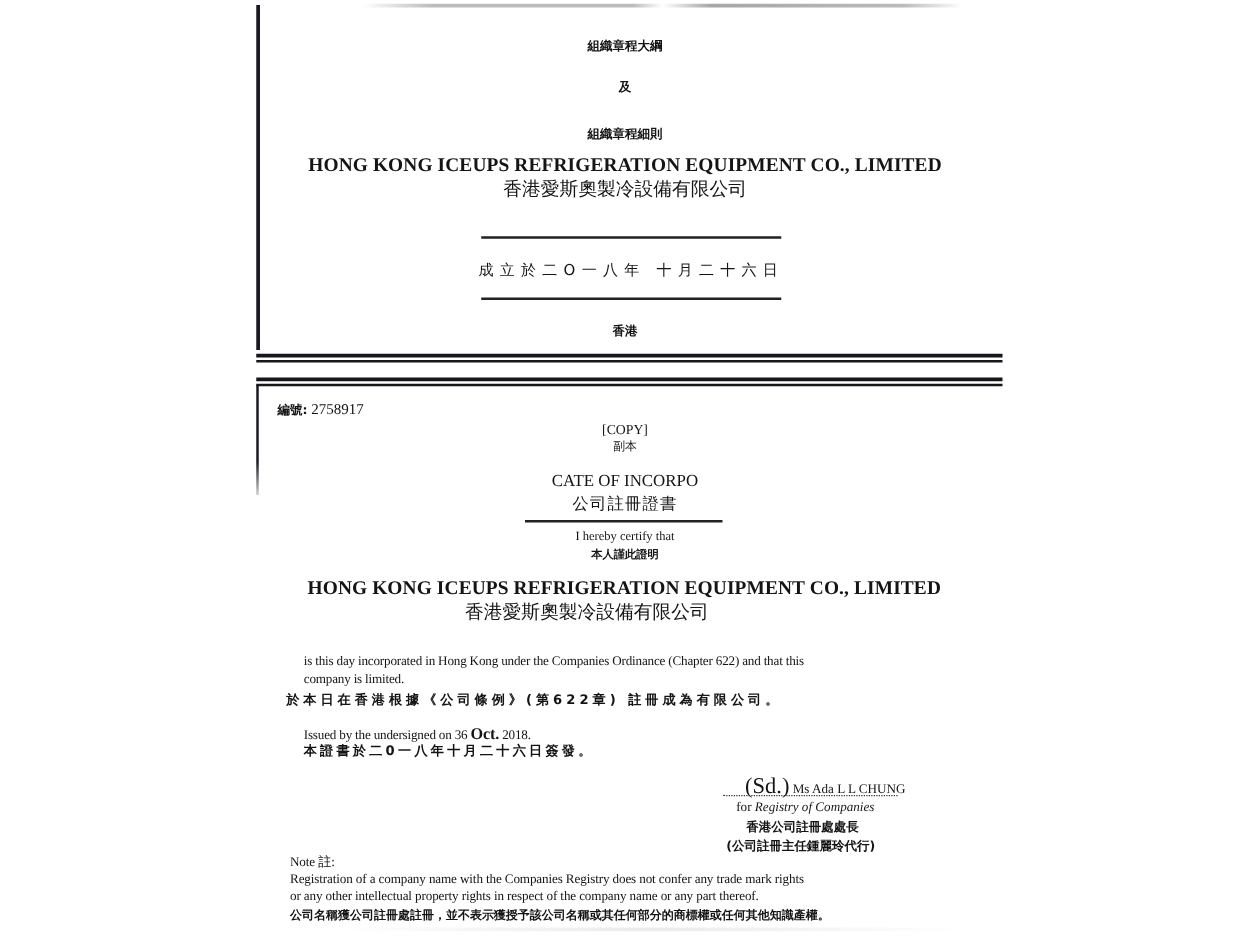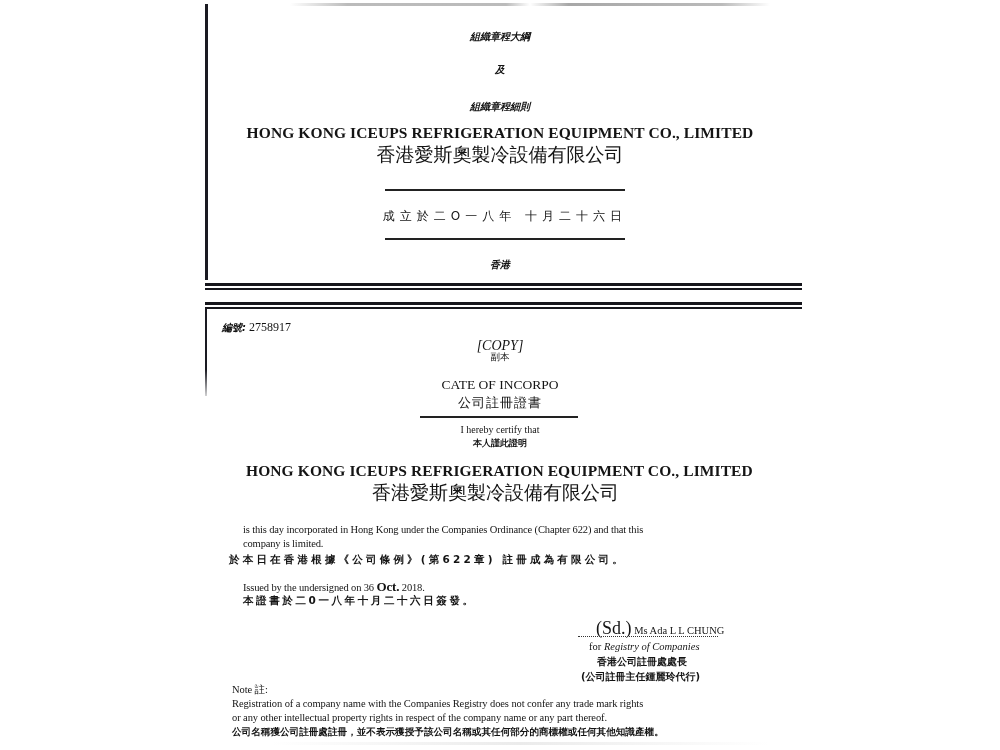--- a/index.html
+++ b/index.html
@@ -31,32 +31,32 @@
       left: 205px; width: 597px; height: 8px;
     }
     .dbl-line .l1, .dbl-line .l2 {
       position: absolute; left: 0; right: 0; background: #16161c;
     }
     .dbl-line .l1 { top: 0; height: 3px; }
     .dbl-line .l2 { top: 5px; height: 2px; }
 
     .upper-line { left: 385px; width: 240px; height: 2px; background: #222; }
 
-    .zh-small { font-family: "DejaVu Sans", sans-serif; font-size: 10px; font-weight: bold; font-style: italic; }
+    .zh-small { font-family: "DejaVu Sans", sans-serif; font-size: 10px; font-weight: bold; }
     .en-title { font-family: "Liberation Serif", serif; font-weight: bold; font-size: 15.5px; letter-spacing: 0.1px; white-space: nowrap; }
-    .zh-title { font-family: "DejaVu Sans", sans-serif; font-size: 19px; white-space: nowrap; }
+    .zh-title { font-family: "DejaVu Sans", sans-serif; font-size: 15px; white-space: nowrap; }
     .zh-date { font-family: "DejaVu Sans", sans-serif; font-size: 12px; letter-spacing: 5px; white-space: nowrap; }
 
     
     .lower-left-border {
       left: 205px; top: 308px; width: 2px; height: 88px;
       background: linear-gradient(180deg, #1a1a22 0%, #1a1a22 70%, rgba(26,26,34,0.2) 100%);
     }
     .reg-no { font-family: "Liberation Serif", serif; font-size: 12px; white-space: nowrap; }
-    .copy-label { font-family: "Liberation Serif", serif; font-size: 14px; font-style: italic; }
+    .copy-label { font-family: "Liberation Serif", serif; font-size: 11px; }
     .zh-copy { font-family: "DejaVu Sans", sans-serif; font-size: 9.5px; }
     .cert-title { font-family: "Liberation Serif", serif; font-size: 13.5px; white-space: nowrap; }
     .cert-title-zh { font-family: "DejaVu Sans", sans-serif; font-size: 13px; white-space: nowrap; letter-spacing: 1px; }
     .cert-rule { left: 420px; width: 158px; height: 2px; background: #222; }
     .certify { font-family: "Liberation Serif", serif; font-size: 10px; white-space: nowrap; }
     .certify-zh { font-family: "DejaVu Sans", sans-serif; font-size: 9px; font-weight: bold; white-space: nowrap; }
 
     .body-text { font-family: "Liberation Serif", serif; font-size: 10.5px; white-space: nowrap; letter-spacing: -0.15px; }
     .body-zh { font-family: "DejaVu Sans", sans-serif; font-size: 10.5px; font-weight: bold; white-space: nowrap; letter-spacing: 3.2px; }
     .issued-date-strong { font-size: 13px; font-weight: bold; text-align: center; }

